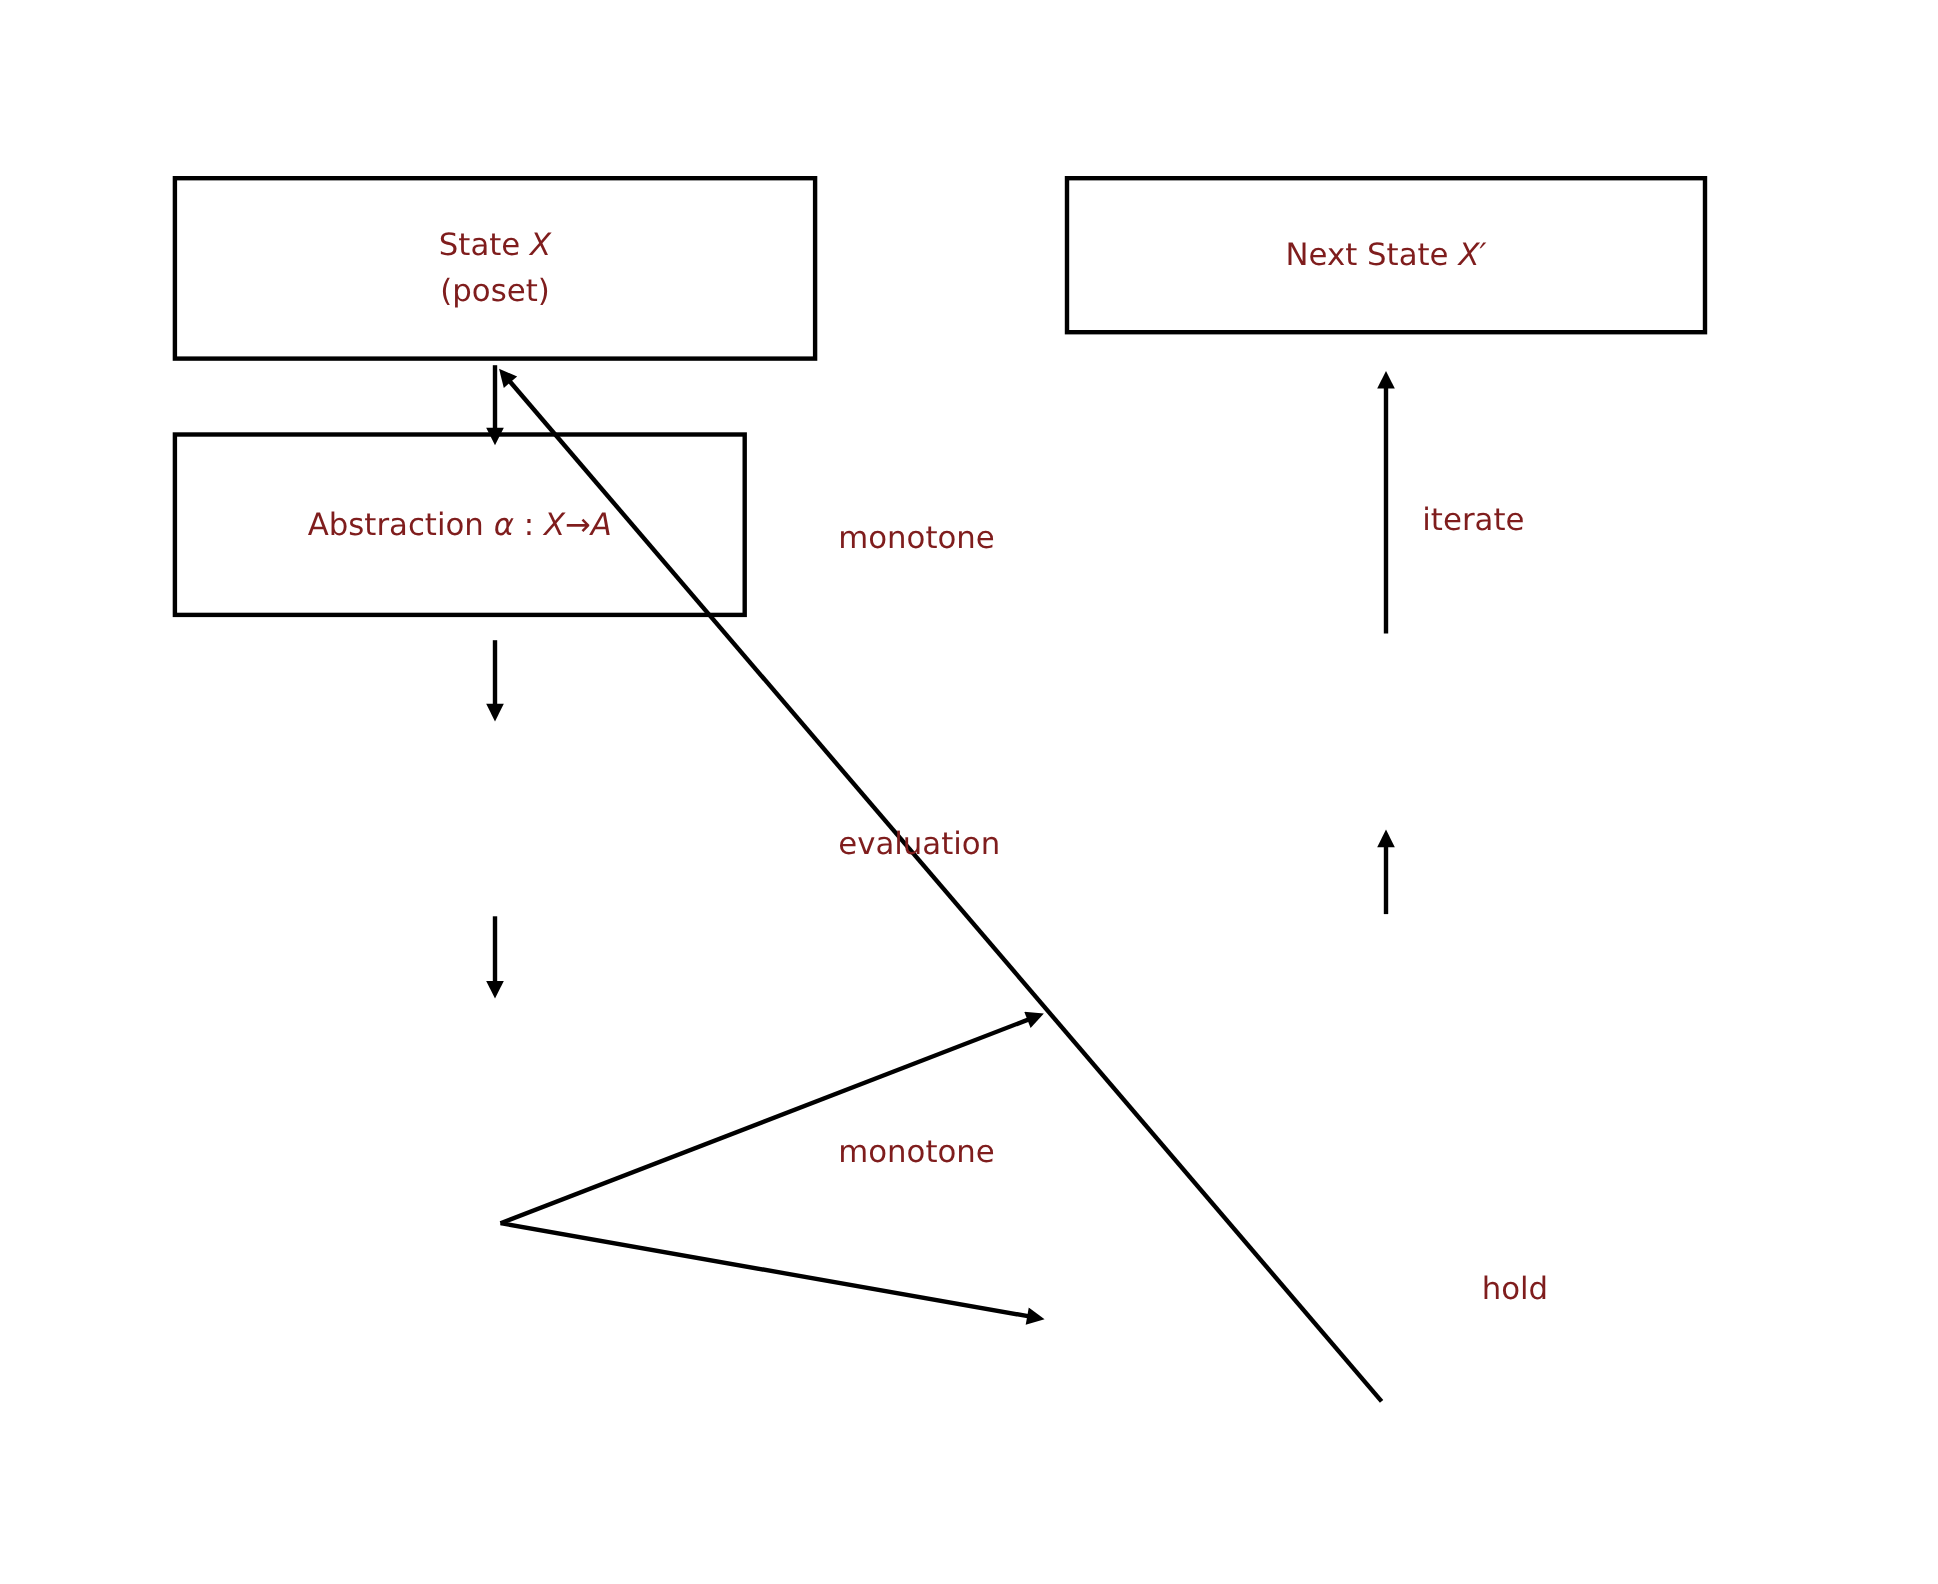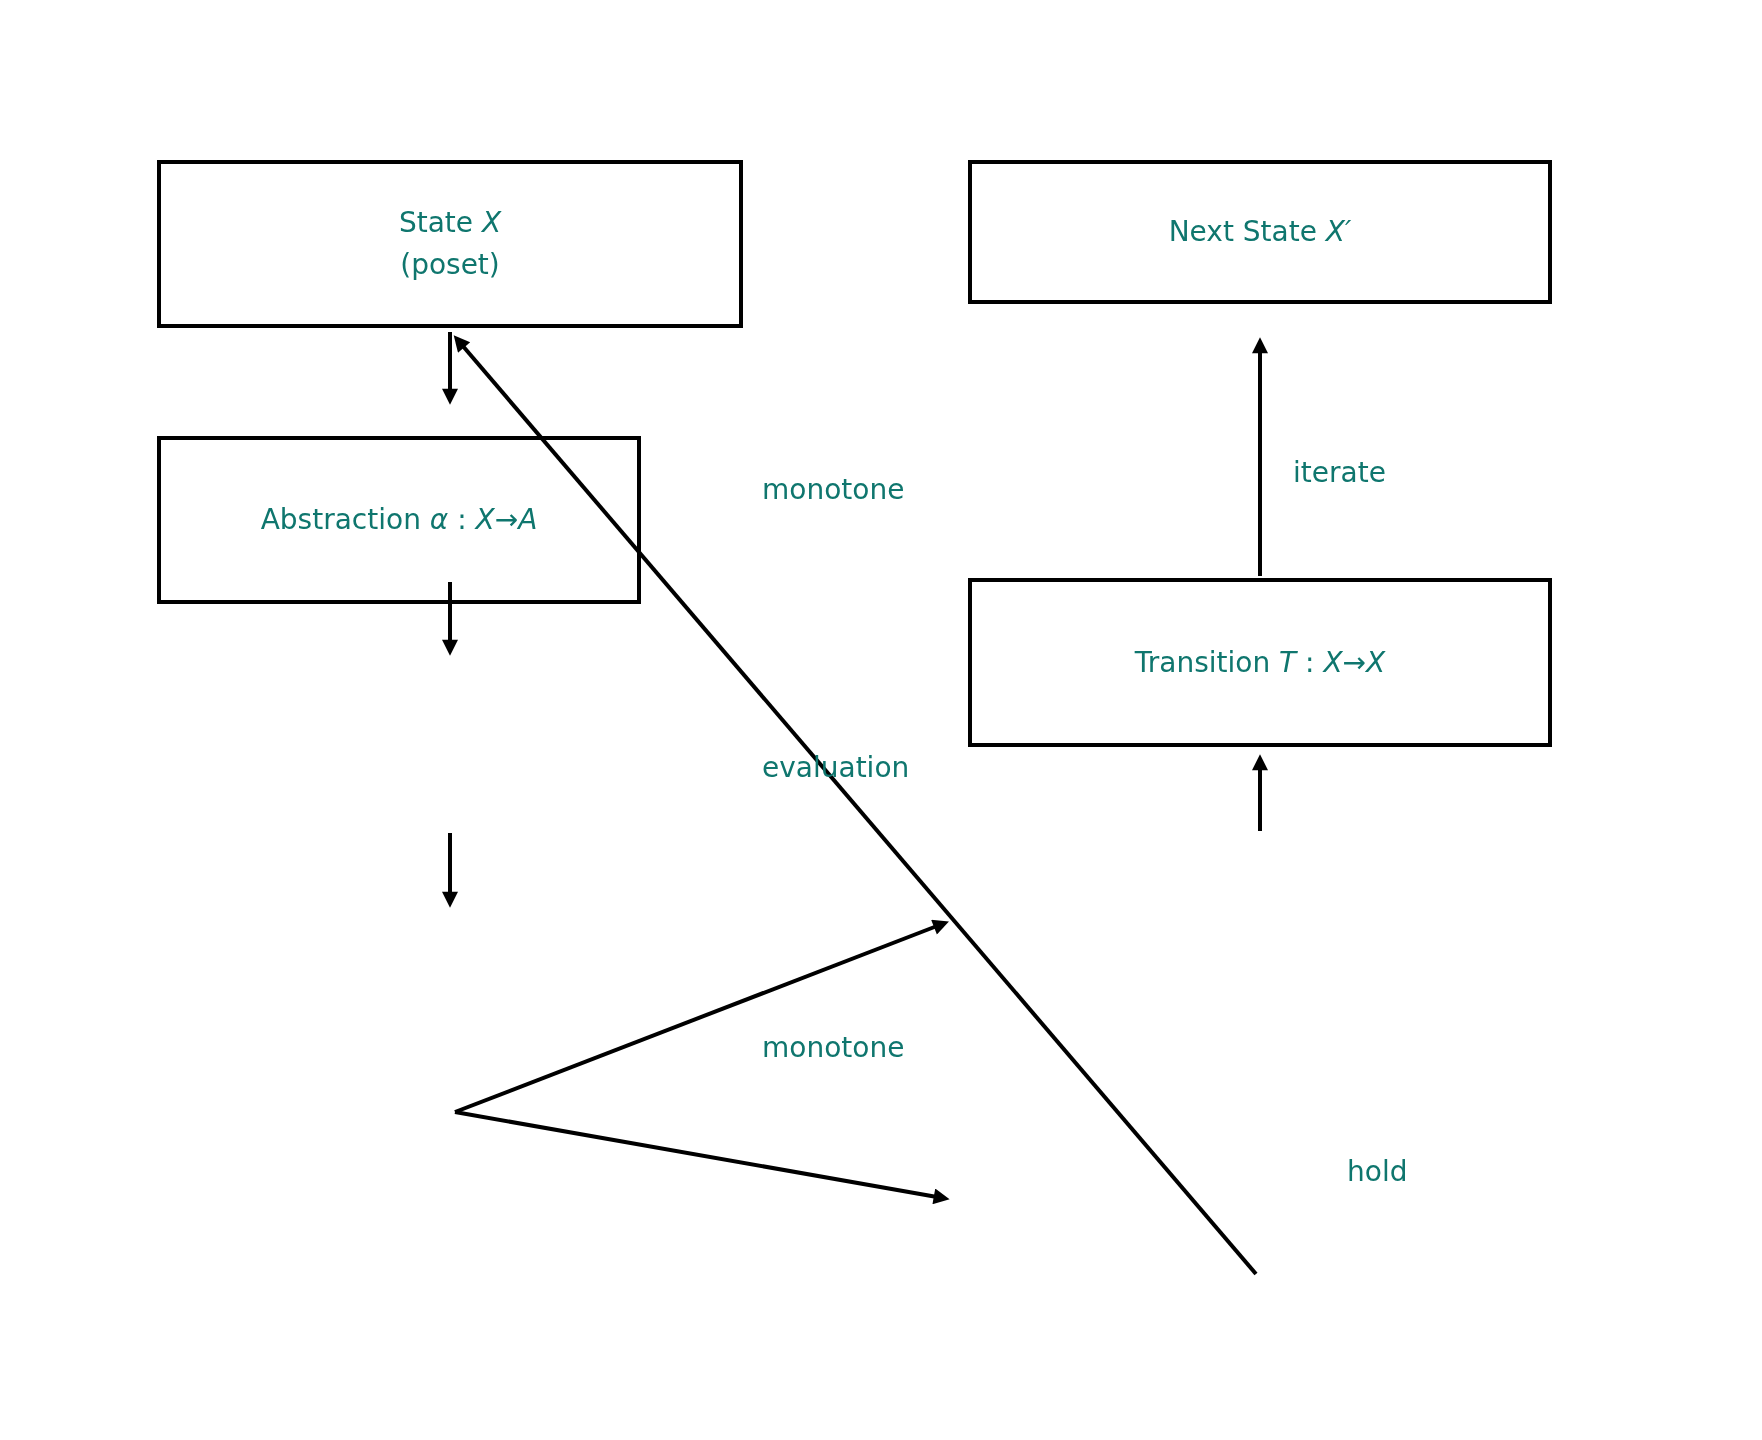--- a/index.html
+++ b/index.html
@@ -1,20 +1,20 @@
 <!DOCTYPE html>
 <html><head>
 <meta charset="utf-8">
 <style>
   html,body{margin:0;padding:0;background:#ffffff;}
   .canvas{
     position:relative;
     width:1762px;height:1440px;
     background:#ffffff;
-    color:#0f766e;
+    color:#7f1d1d;
     font-family:"DejaVu Sans","Liberation Sans",sans-serif;
     overflow:hidden;
   }
   .box{
     position:absolute;
     box-sizing:border-box;
     border:4px solid #000000;
     background:#ffffff;
     display:flex;flex-direction:column;
     align-items:center;justify-content:center;
@@ -40,33 +40,30 @@
 </head>
 <body>
 
 <div class="canvas">
 
   <div class="box" style="left:157px;top:160px;width:586px;height:168px">
     <div><span>State </span><span class="it">X</span></div>
     <div><span>(poset)</span></div>
   </div>
 
-  <div class="box" style="left:157px;top:436px;width:484px;height:168px">
+  <div class="box" style="left:157px;top:393px;width:522px;height:168px">
     <div><span>Abstraction </span><span class="it">α</span><span> : </span><span class="it">X</span><span>→</span><span class="it">A</span></div>
   </div>
 
 
 
   <div class="box" style="left:968px;top:160px;width:584px;height:144px">
     <div><span>Next State </span><span class="it">X′</span></div>
   </div>
 
-  <div class="box" style="left:968px;top:578px;width:584px;height:169px">
-    <div><span>Transition </span><span class="it">T</span><span> : </span><span class="it">X</span><span>→</span><span class="it">X</span></div>
-  </div>
 
 
 
   <div class="elabel" style="left:762px;top:489px">monotone</div>
   <div class="elabel" style="left:762px;top:767px">evaluation</div>
   <div class="elabel" style="left:762px;top:1047px">monotone</div>
   <div class="elabel" style="left:1293px;top:472px">iterate</div>
   <div class="elabel" style="left:1347px;top:1171px">hold</div>
 
   <svg class="arrows" width="1762" height="1440" viewBox="0 0 1762 1440">

